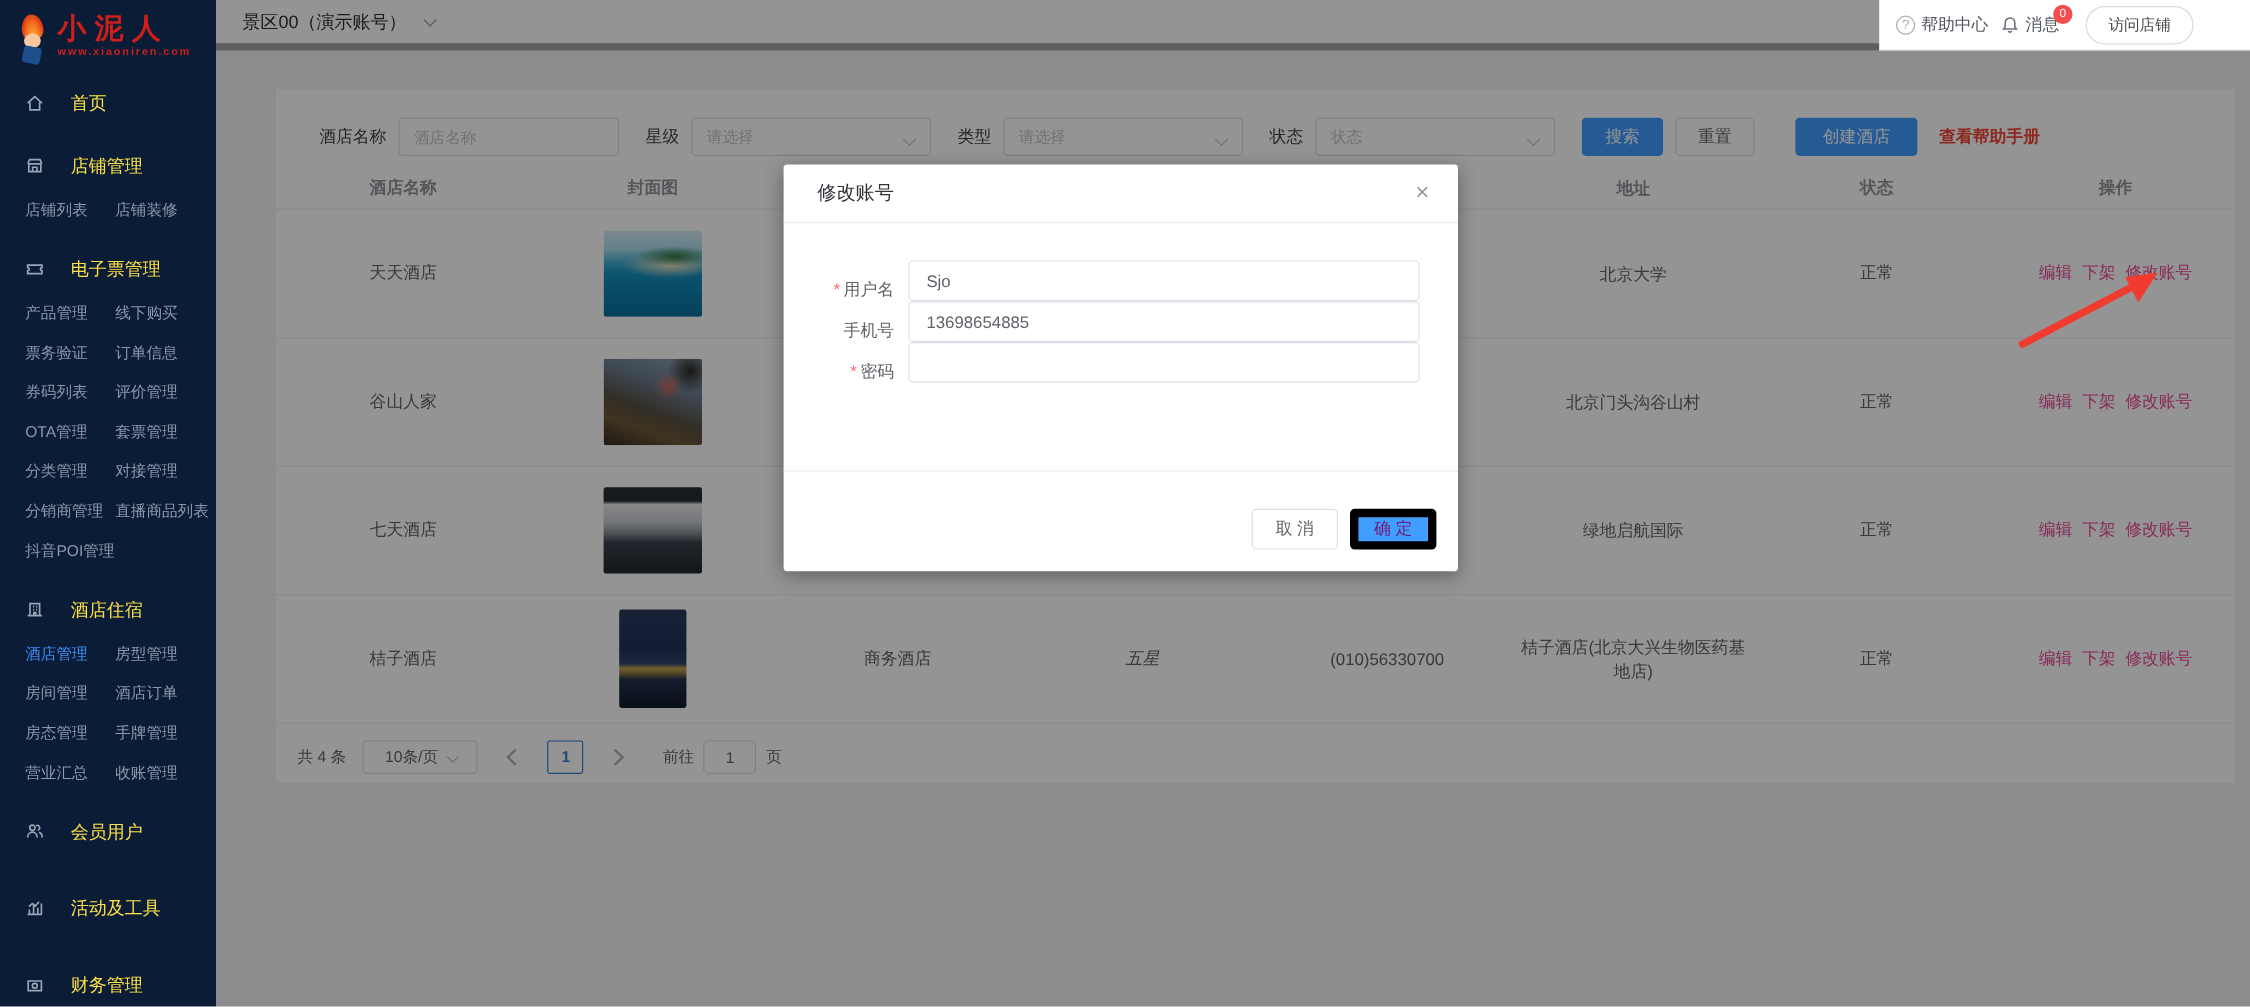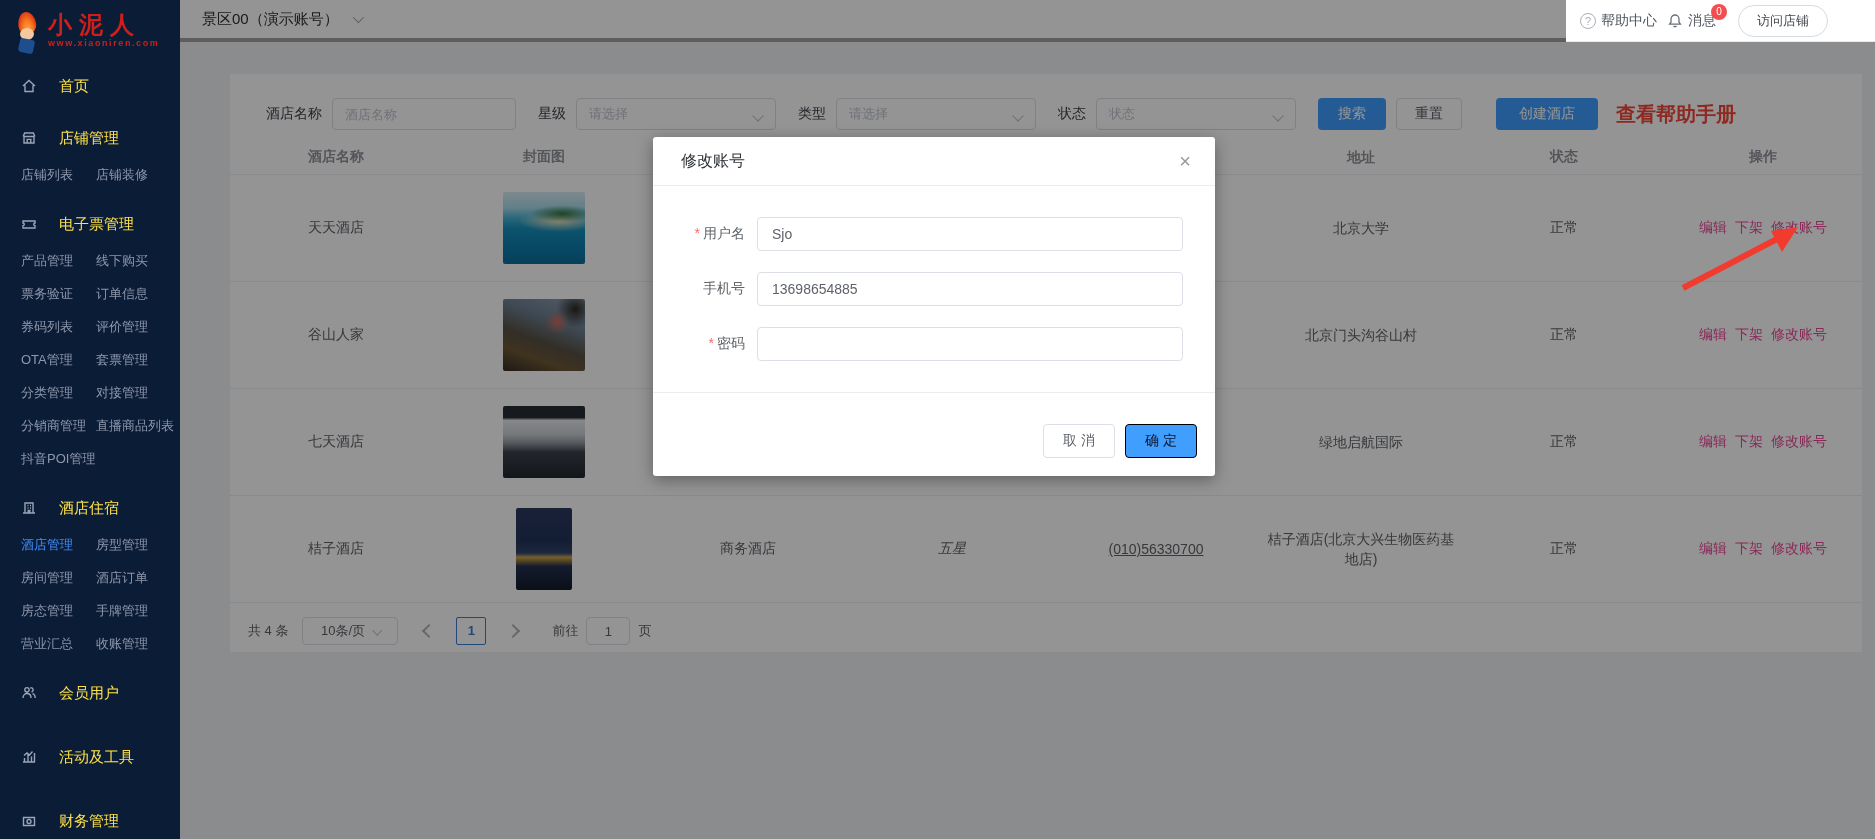--- a/index.html
+++ b/index.html
@@ -20,21 +20,21 @@
   .nav { padding-top:14px; }
   .group-title { display:flex; align-items:center; gap:22px; padding-left:21px; height:24px; color:#fde047; font-size:15px; cursor:pointer; }
   .gicon { width:16px; height:16px; flex:none; display:flex; }
   .gicon svg { width:16px; height:16px; stroke:#9aa5b6; fill:none; stroke-width:1.4; }
   .submenu { display:grid; grid-template-columns:75px auto; padding-left:21px; margin-top:8px; }
   .submenu span { display:block; line-height:33px; font-size:13px; color:#8d97ab; cursor:pointer; white-space:nowrap; }
   .submenu span.active { color:#3f8df6; }
   .mt1 { margin-top:28px; } .mt2 { margin-top:21px; } .mt3 { margin-top:40px; }
 
   
-  .topbar { position:absolute; left:180px; top:0; width:1695px; height:42px; background:#fff; border-bottom:4px solid #a3a3a3; z-index:20; display:flex; align-items:center; }
+  .topbar { position:absolute; left:180px; top:0; width:1695px; height:42px; background:#fff; border-bottom:6px solid #a3a3a3; z-index:20; display:flex; align-items:center; }
   .scenic-title { margin-left:22px; font-size:15px; color:#2c2f33; }
   .chev { display:inline-block; width:8px; height:8px; border-right:1.5px solid #9aa0a8; border-bottom:1.5px solid #9aa0a8; transform:rotate(45deg) translateY(-2px); margin-left:14px; }
   .topbar-tools { position:absolute; left:1566px; top:0; width:309px; height:42px; background:#fff; border-bottom:1px solid #e9e9eb; z-index:70; display:flex; align-items:center; gap:10px; padding-left:14px; }
   .tool-item { display:flex; align-items:center; gap:5px; font-size:14px; color:#515archive5archive;} 
   .tool-item { color:#51565e; cursor:pointer; }
   .qicon { width:16px; height:16px; border:1px solid #a9adb4; border-radius:50%; color:#a9adb4; font-size:11px; line-height:14px; text-align:center; }
   .bellwrap { position:relative; display:flex; }
   .bellwrap svg { width:16px; height:16px; stroke:#6b7077; fill:none; stroke-width:1.3; }
   .badge { position:absolute; left:44px; top:-8px; min-width:16px; height:16px; border-radius:8px; background:#f34d4d; color:#fff; font-size:10px; line-height:16px; text-align:center; padding:0 4px; }
   .visit-btn { margin-left:12px; height:32px; line-height:30px; padding:0 18px; border:1px solid #d7dade; border-radius:16px; font-size:13px; color:#45494f; background:#fff; cursor:pointer; }
@@ -45,30 +45,30 @@
   .flabel { font-size:14px; color:#3f434a; margin-right:10px; white-space:nowrap; }
   .finput { width:184px; height:32px; border:1px solid #dcdfe6; border-radius:4px; padding:0 12px; font-size:13px; color:#606266; background:#fff; outline:none; }
   .finput::placeholder { color:#bfc4cc; }
   .fselect { width:200px; height:32px; border:1px solid #dcdfe6; border-radius:4px; padding:0 26px 0 12px; font-size:13px; color:#bfc4cc; background:#fff; display:flex; align-items:center; position:relative; margin-right:22px; cursor:pointer; }
   .fselect .chev { position:absolute; right:13px; top:13px; margin:0; transform:rotate(45deg); border-color:#c0c4cc; }
   .gap { width:22px; flex:none; }
   .btn { height:32px; border-radius:4px; font-size:14px; border:1px solid transparent; cursor:pointer; }
   .btn-primary { background:#409EFF; color:#fff; padding:0 19px; }
   .btn-plain { background:#fff; color:#5a5e66; border-color:#dcdfe6; padding:0 18px; margin-left:10px; }
   .btn-create { margin-left:34px; padding:0 22px; }
-  .help-link { margin-left:18px; font-size:20px; color:#f5483b; font-weight:bold; cursor:pointer; white-space:nowrap; }
+  .help-link { margin-left:18px; font-size:14px; color:#f5483b; font-weight:bold; cursor:pointer; white-space:nowrap; }
 
   
   .table { margin-top:2px; }
   .trow { display:flex; align-items:center; border-bottom:1px solid #ebeef5; }
   .thead { height:35px; }
   .thead .cell { font-size:14px; color:#909399; font-weight:bold; }
   .tbody-row { height:107px; }
   .cell { text-align:center; font-size:14px; color:#5f6368; padding:0 6px; }
-  .c1{width:212px;} .c2{width:204px;} .c3{width:204px;} .c4{width:204px;font-style:italic;} .c5{width:204px;text-decoration:underline;} .c6{width:206px;line-height:20px;} .c7{width:200px;} .c8{width:198px;}
+  .c1{width:212px;} .c2{width:204px;} .c3{width:204px;} .c4{width:204px;font-style:italic;} .c5{width:204px;} .c6{width:206px;line-height:20px;} .c7{width:200px;} .c8{width:198px;}
   .cover { display:inline-block; border-radius:2px; vertical-align:middle; }
   .cover-beach { width:82px; height:72px; background:
       radial-gradient(ellipse 46px 12px at 72% 30%, rgba(42,110,52,.9) 0%, rgba(42,110,52,0) 70%),
       radial-gradient(ellipse 58px 16px at 68% 40%, rgba(240,225,190,.95) 0%, rgba(240,225,190,0) 70%),
       linear-gradient(180deg,#d8ecf4 0%,#a9dcec 22%,#49b4d4 36%,#1691bd 50%,#0d7fae 74%,#0b6f9c 100%); }
   .cover-village { width:82px; height:72px; background:
       radial-gradient(circle 17px at 66% 32%, rgba(219,104,86,.85) 0%, rgba(219,104,86,0) 70%),
       radial-gradient(circle 24px at 88% 14%, rgba(38,34,28,.95) 0%, rgba(38,34,28,0) 78%),
       linear-gradient(200deg,#8fa0b0 0%,#6d7f92 32%,#585043 58%,#6e5836 76%,#352c22 100%); }
   .cover-store { width:82px; height:72px; background:
@@ -88,28 +88,28 @@
   .goto-label { margin-left:34px; }
   .goto-input { width:44px; height:28px; border:1px solid #dcdfe6; border-radius:4px; text-align:center; font-size:13px; color:#5f6368; margin:0 8px; outline:none; }
 
   
   .overlay { position:absolute; left:180px; top:0; width:1695px; height:839px; background:rgba(0,0,0,0.42); z-index:50; }
   .modal { position:absolute; left:653px; top:137px; width:562px; height:339px; background:#fff; border-radius:3px; box-shadow:0 4px 16px rgba(0,0,0,.35); z-index:60; }
   .modal-head { height:49px; border-bottom:1px solid #ececec; display:flex; align-items:center; justify-content:space-between; padding:0 24px 0 28px; }
   .modal-title { font-size:16px; color:#2f3338; }
   .modal-close { font-size:20px; color:#95989d; cursor:pointer; line-height:20px; }
   .modal-body { padding-top:31px; }
-  .form-row { display:flex; align-items:center; margin-bottom:21px; }
+  .form-row { display:flex; align-items:flex-end; }
   .form-label { width:104px; text-align:right; font-size:14px; color:#5f6368; padding-right:12px; white-space:nowrap; }
   .req { color:#f56c6c; margin-right:3px; font-size:14px; }
   .form-input { width:426px; height:34px; border:1px solid #dcdfe6; border-radius:4px; padding:0 14px; font-size:14px; color:#5f6368; outline:none; }
   .modal-foot { position:absolute; left:0; bottom:0; width:100%; height:84px; border-top:1px solid #ececec; display:flex; justify-content:flex-end; align-items:flex-start; padding:31px 18px 0 0; gap:10px; }
   .mbtn { height:34px; width:72px; border-radius:4px; font-size:14px; cursor:pointer; }
   .mbtn-cancel { background:#fff; border:1px solid #dcdfe6; color:#5f6368; }
-  .mbtn-ok { background:#409EFF; border:1px solid #000000; color:#0f172a; }
+  .mbtn-ok { background:#409EFF; border:7px solid #000000; color:#701a75; }
 
   
   .arrow { position:absolute; left:1655px; top:205px; width:190px; height:110px; z-index:65; pointer-events:none; }
 </style>
 </head>
 <body>
 
 <div id="app">
 
   <div class="sidebar">

